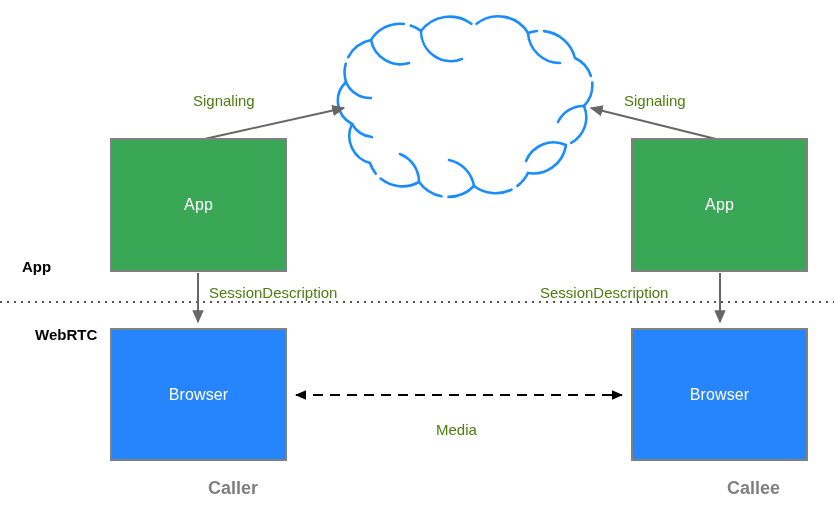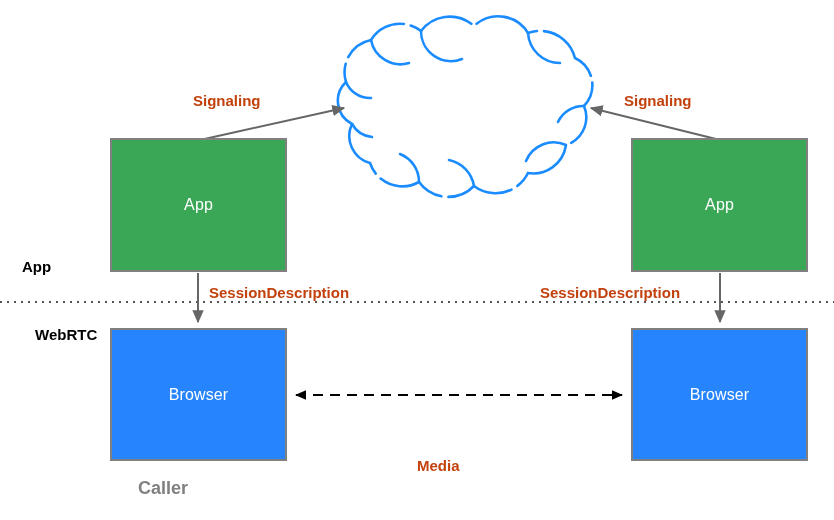--- a/index.html
+++ b/index.html
@@ -39,50 +39,50 @@
     font-weight: 400;
     letter-spacing: 0.1px;
   }
   .box-app-left  { left: 110px; top: 138px; width: 177px; height: 134px; }
   .box-app-right { left: 631px; top: 138px; width: 177px; height: 134px; }
   .box-browser-left  { left: 110px; top: 328px; width: 177px; height: 133px; }
   .box-browser-right { left: 631px; top: 328px; width: 177px; height: 133px; }
 
   .edge-label {
     position: absolute;
-    color: #c2410c;
+    color: #4d7c0f;
     font-family: "Liberation Sans", sans-serif;
     font-size: 15px;
-    font-weight: bold;
+    font-weight: normal;
     white-space: nowrap;
     background: transparent;
   }
   .layer-label {
     position: absolute;
     color: #000000;
     font-family: "Liberation Sans", sans-serif;
     font-size: 15px;
     font-weight: bold;
     white-space: nowrap;
   }
   .role-label {
     position: absolute;
     color: #808080;
     font-family: "Liberation Sans", sans-serif;
     font-size: 18px;
     font-weight: bold;
     white-space: nowrap;
-    text-align: left;
+    text-align: right;
   }
 
   .lbl-signaling-left  { left: 193px; top: 92px; }
   .lbl-signaling-right { left: 624px; top: 92px; }
   .lbl-sd-left  { left: 209px; top: 284px; }
   .lbl-sd-right { left: 540px; top: 284px; }
-  .lbl-media    { left: 417px; top: 421px; margin-top: 36px; }
+  .lbl-media    { left: 436px; top: 421px; }
 
   .lbl-layer-app    { left: 22px; top: 258px; }
   .lbl-layer-webrtc { left: 35px; top: 326px; }
 
   .lbl-role-caller { left: 138px; top: 478px; width: 120px; }
   .lbl-role-callee { left: 660px; top: 478px; width: 120px; }
 </style>
 </head>
 <body>
 
@@ -156,14 +156,15 @@
   <div class="edge-label lbl-signaling-left">Signaling</div>
   <div class="edge-label lbl-signaling-right">Signaling</div>
   <div class="edge-label lbl-sd-left">SessionDescription</div>
   <div class="edge-label lbl-sd-right">SessionDescription</div>
   <div class="edge-label lbl-media">Media</div>
 
   <div class="layer-label lbl-layer-app">App</div>
   <div class="layer-label lbl-layer-webrtc">WebRTC</div>
 
   <div class="role-label lbl-role-caller">Caller</div>
+  <div class="role-label lbl-role-callee">Callee</div>
 
 </div>
 
 </body></html>

